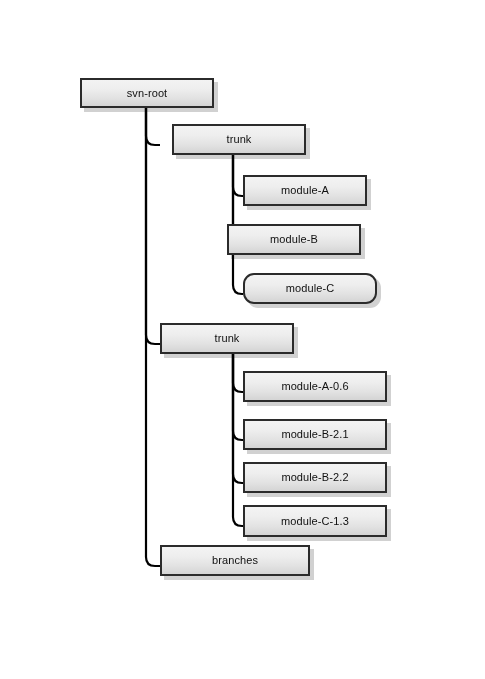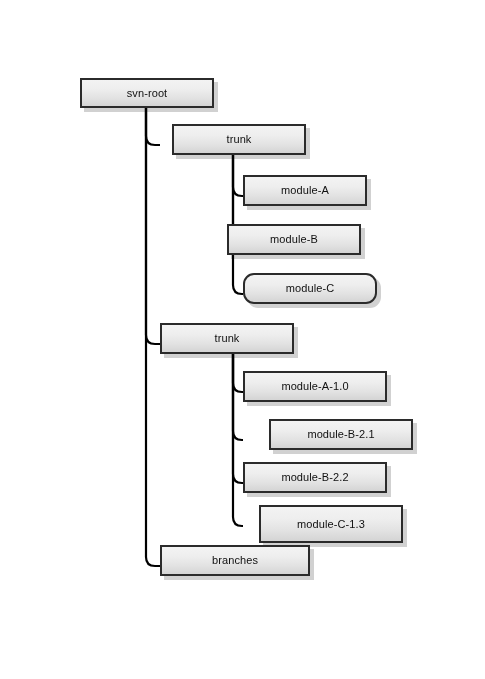--- a/index.html
+++ b/index.html
@@ -77,29 +77,29 @@
       <div class="node" style="left: 227px; top: 224px; width: 134px; height: 31px;">
         <span class="node-label">module-B</span>
       </div>
       <div class="node" style="left: 243px; top: 273px; width: 134px; height: 31px; border-radius: 11px;">
         <span class="node-label">module-C</span>
       </div>
       <div class="node" style="left: 160px; top: 323px; width: 134px; height: 31px;">
         <span class="node-label">trunk</span>
       </div>
       <div class="node" style="left: 243px; top: 371px; width: 144px; height: 31px;">
-        <span class="node-label">module-A-1.0</span>
+        <span class="node-label">module-A-0.6</span>
       </div>
-      <div class="node" style="left: 243px; top: 419px; width: 144px; height: 31px; margin-left: 26px;">
+      <div class="node" style="left: 243px; top: 419px; width: 144px; height: 31px;">
         <span class="node-label">module-B-2.1</span>
       </div>
       <div class="node" style="left: 243px; top: 462px; width: 144px; height: 31px;">
         <span class="node-label">module-B-2.2</span>
       </div>
-      <div class="node" style="left: 259px; top: 505px; width: 144px; height: 38px;">
+      <div class="node" style="left: 243px; top: 505px; width: 144px; height: 32px;">
         <span class="node-label">module-C-1.3</span>
       </div>
       <div class="node" style="left: 160px; top: 545px; width: 150px; height: 31px;">
         <span class="node-label">branches</span>
       </div>
     </div>
 
 </div>
 
 </body></html>

